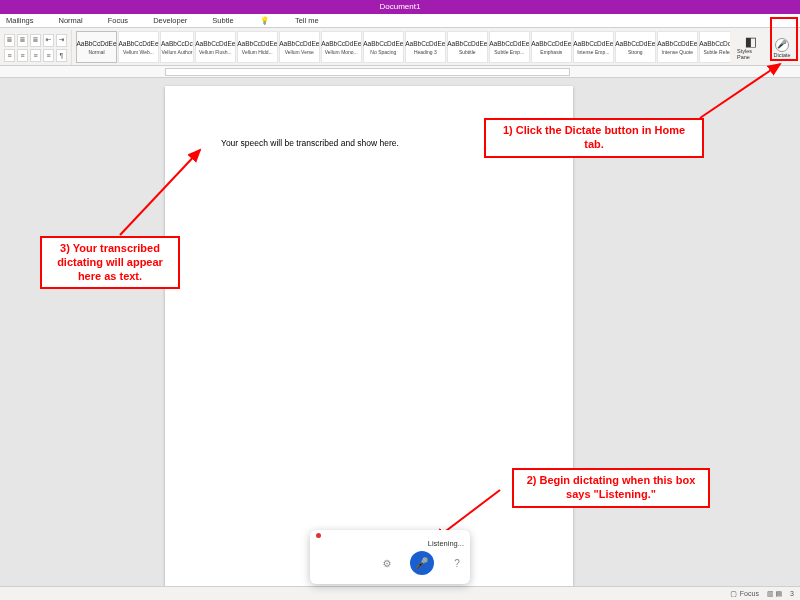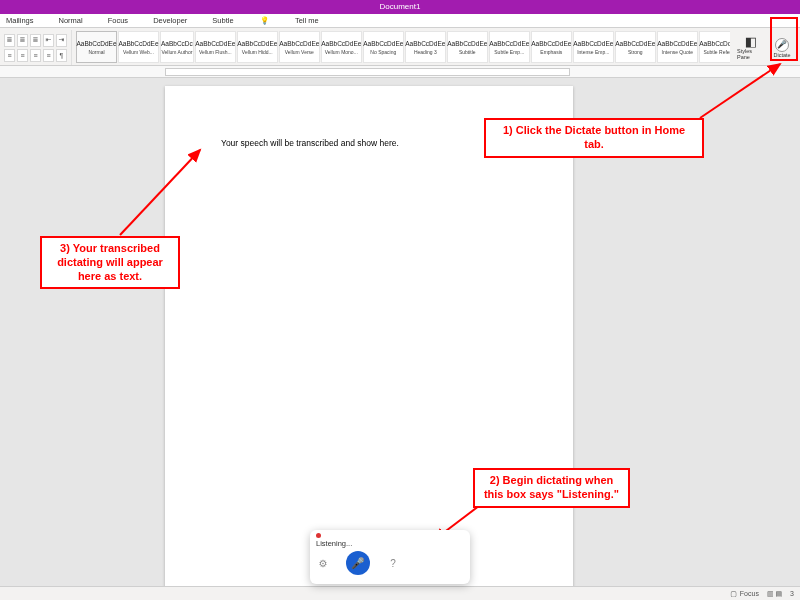--- a/index.html
+++ b/index.html
@@ -147,21 +147,21 @@
     color:#000;
   }
   
   .listen-box {
     position:absolute;
     left: 310px; top: 530px;
     width: 160px; height: 54px;
     background:#fff;
     border-radius:6px;
     box-shadow: 0 2px 8px rgba(0,0,0,0.25);
-    display:flex;flex-direction:column;align-items:flex-start;
+    display:flex;flex-direction:column;align-items:flex-end;
     padding:3px 6px 4px 6px;
     z-index:5;
   }
   .listen-box .dot {
     align-self:flex-start;
     width:5px;height:5px;border-radius:50%;background:#d33;
     margin-bottom:1px;
   }
   .listen-box .status {
     font-size:7.5px;color:#333;margin-bottom:3px;
@@ -330,21 +330,21 @@
     <div class="mic-btn">
       <span>🎤</span>
     </div>
     <div class="side-ico">?</div>
   </div>
 </div>
 
 <div class="callout" style="left:484px;top:118px;width:220px;">
   <span>1) Click the Dictate button in Home tab.</span>
 </div>
-<div class="callout" style="left:473px;top:468px;width:157px;">
+<div class="callout" style="left:512px;top:468px;width:198px;">
   <span>2) Begin dictating when this box says "Listening."</span>
 </div>
 <div class="callout" style="left:16px;top:236px;width:140px;margin-left:24px;">
   <span>3) Your transcribed</span><br>
   <span>dictating will appear</span><br>
   <span>here as text.</span>
 </div>
 
 <div class="dictate-highlight" style="left:770px;top:17px;width:28px;height:44px;"></div>
 

